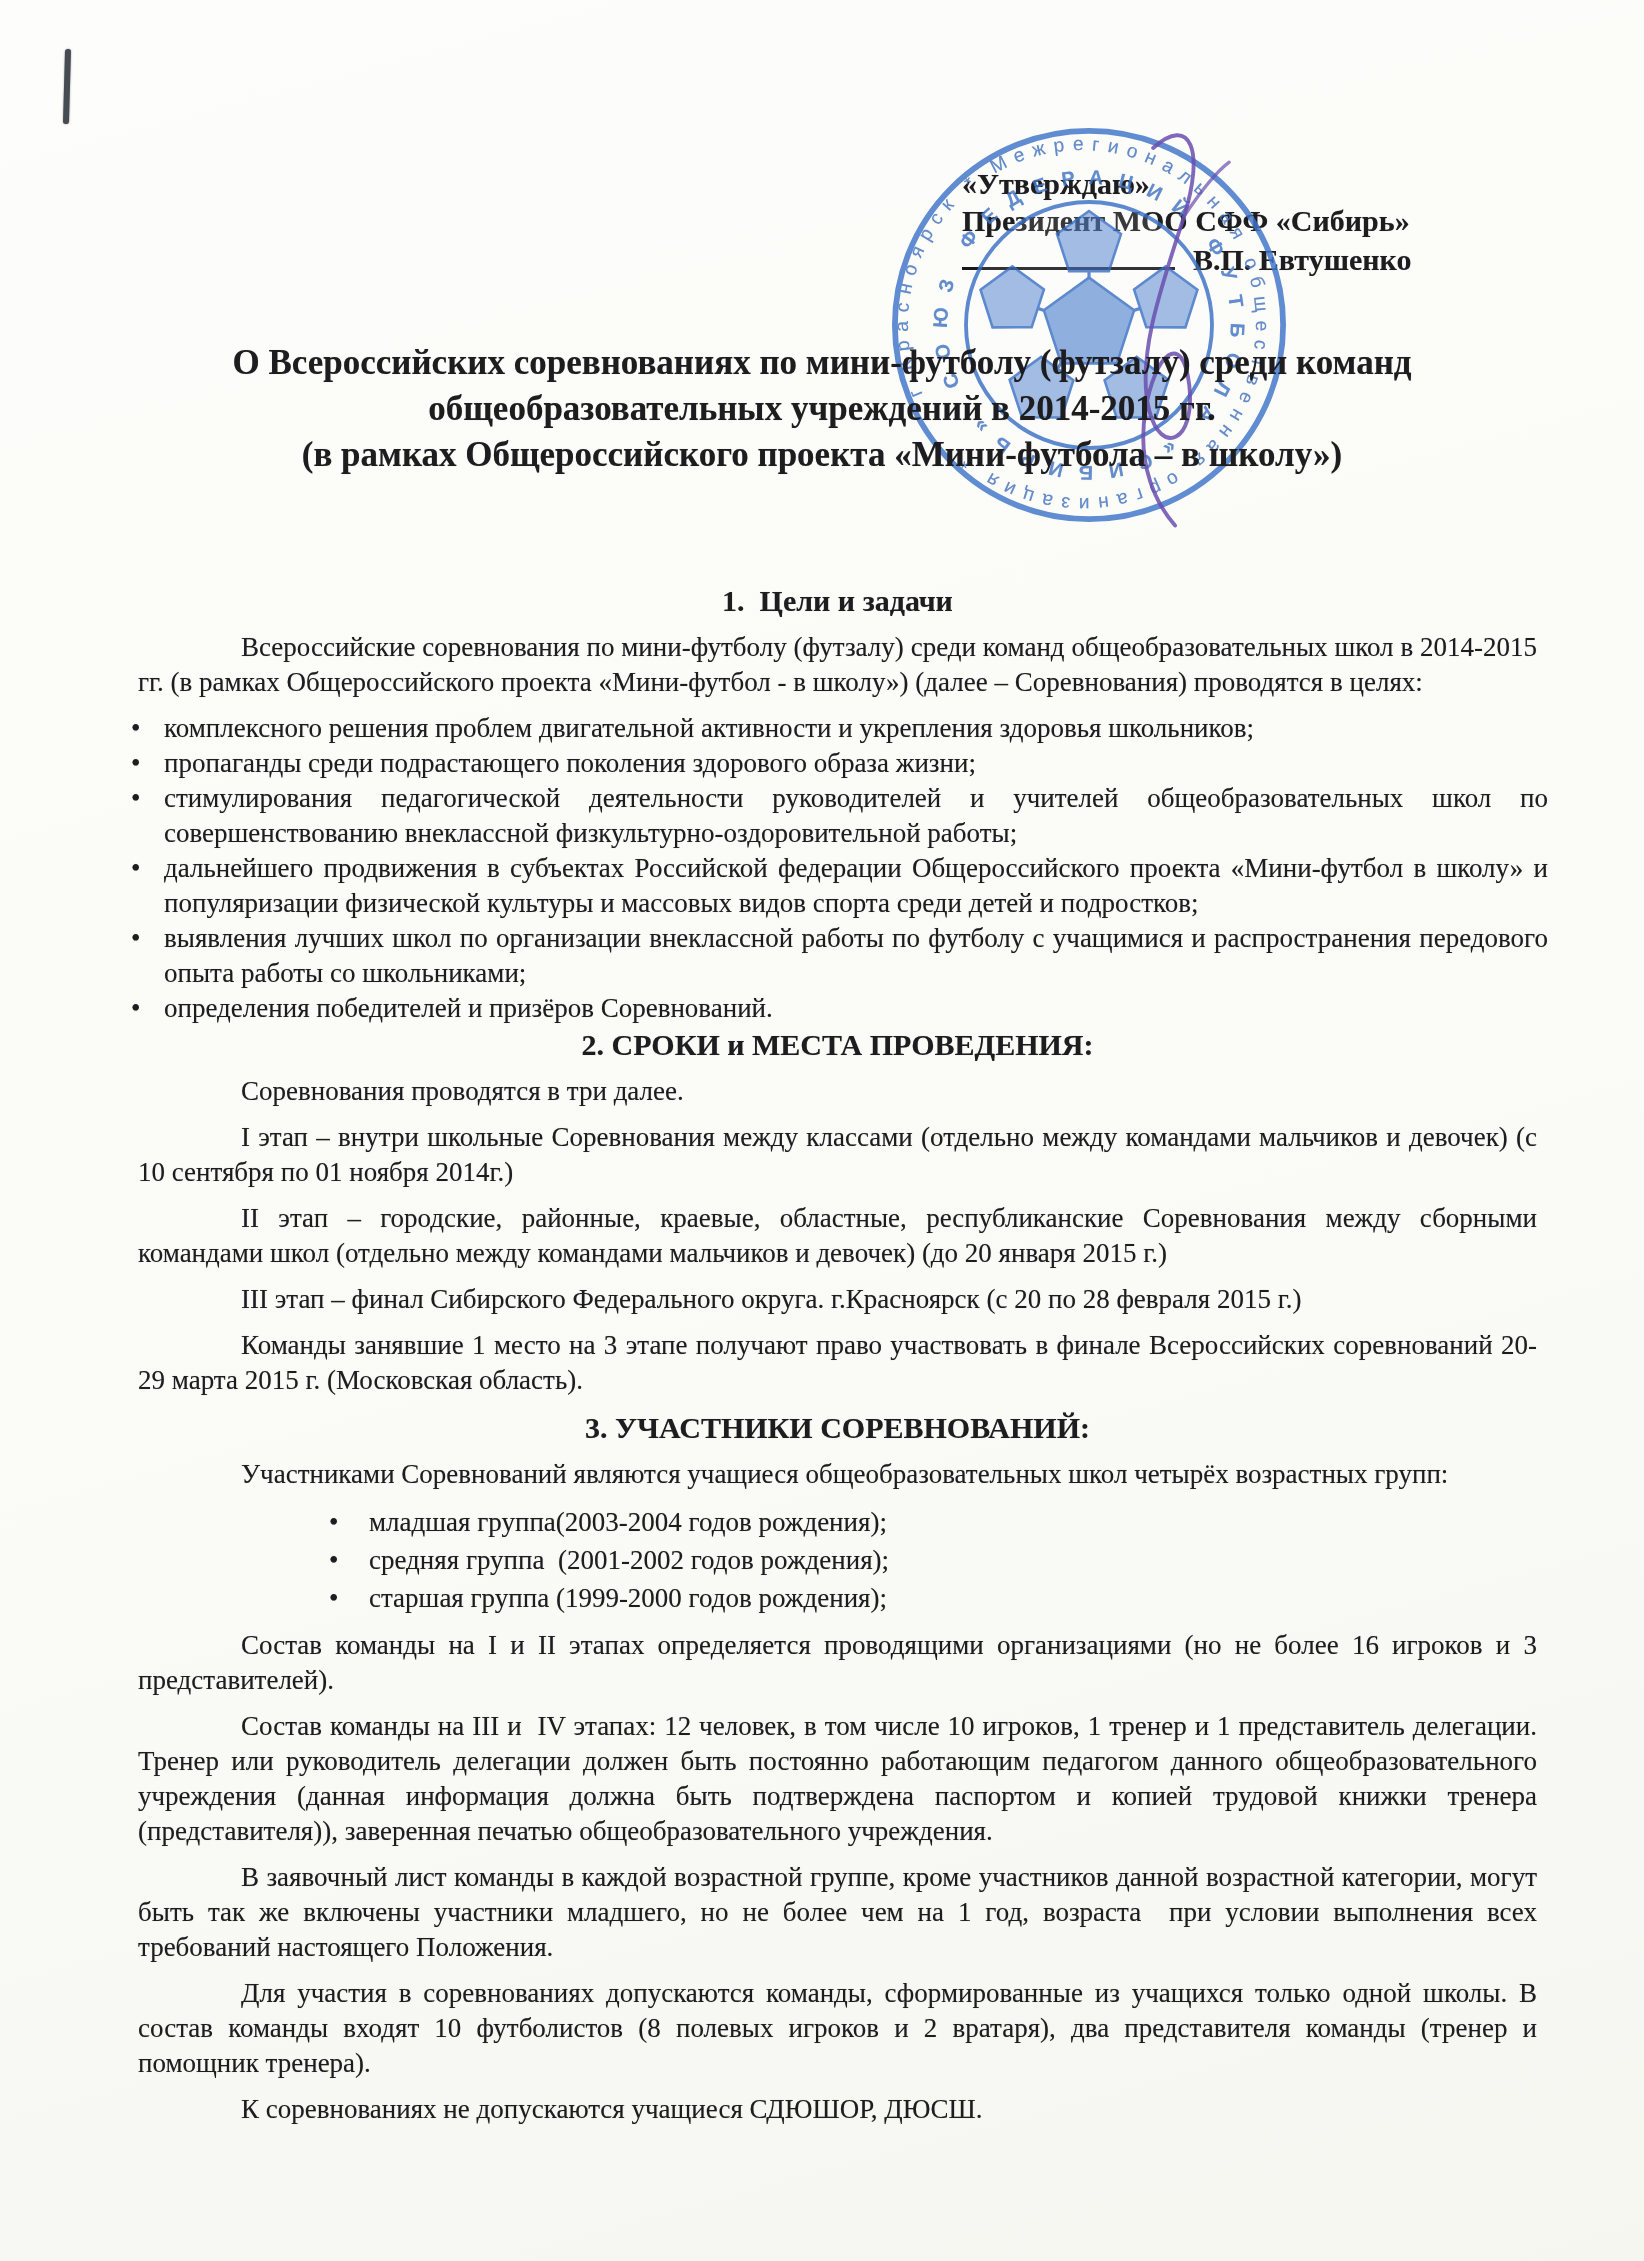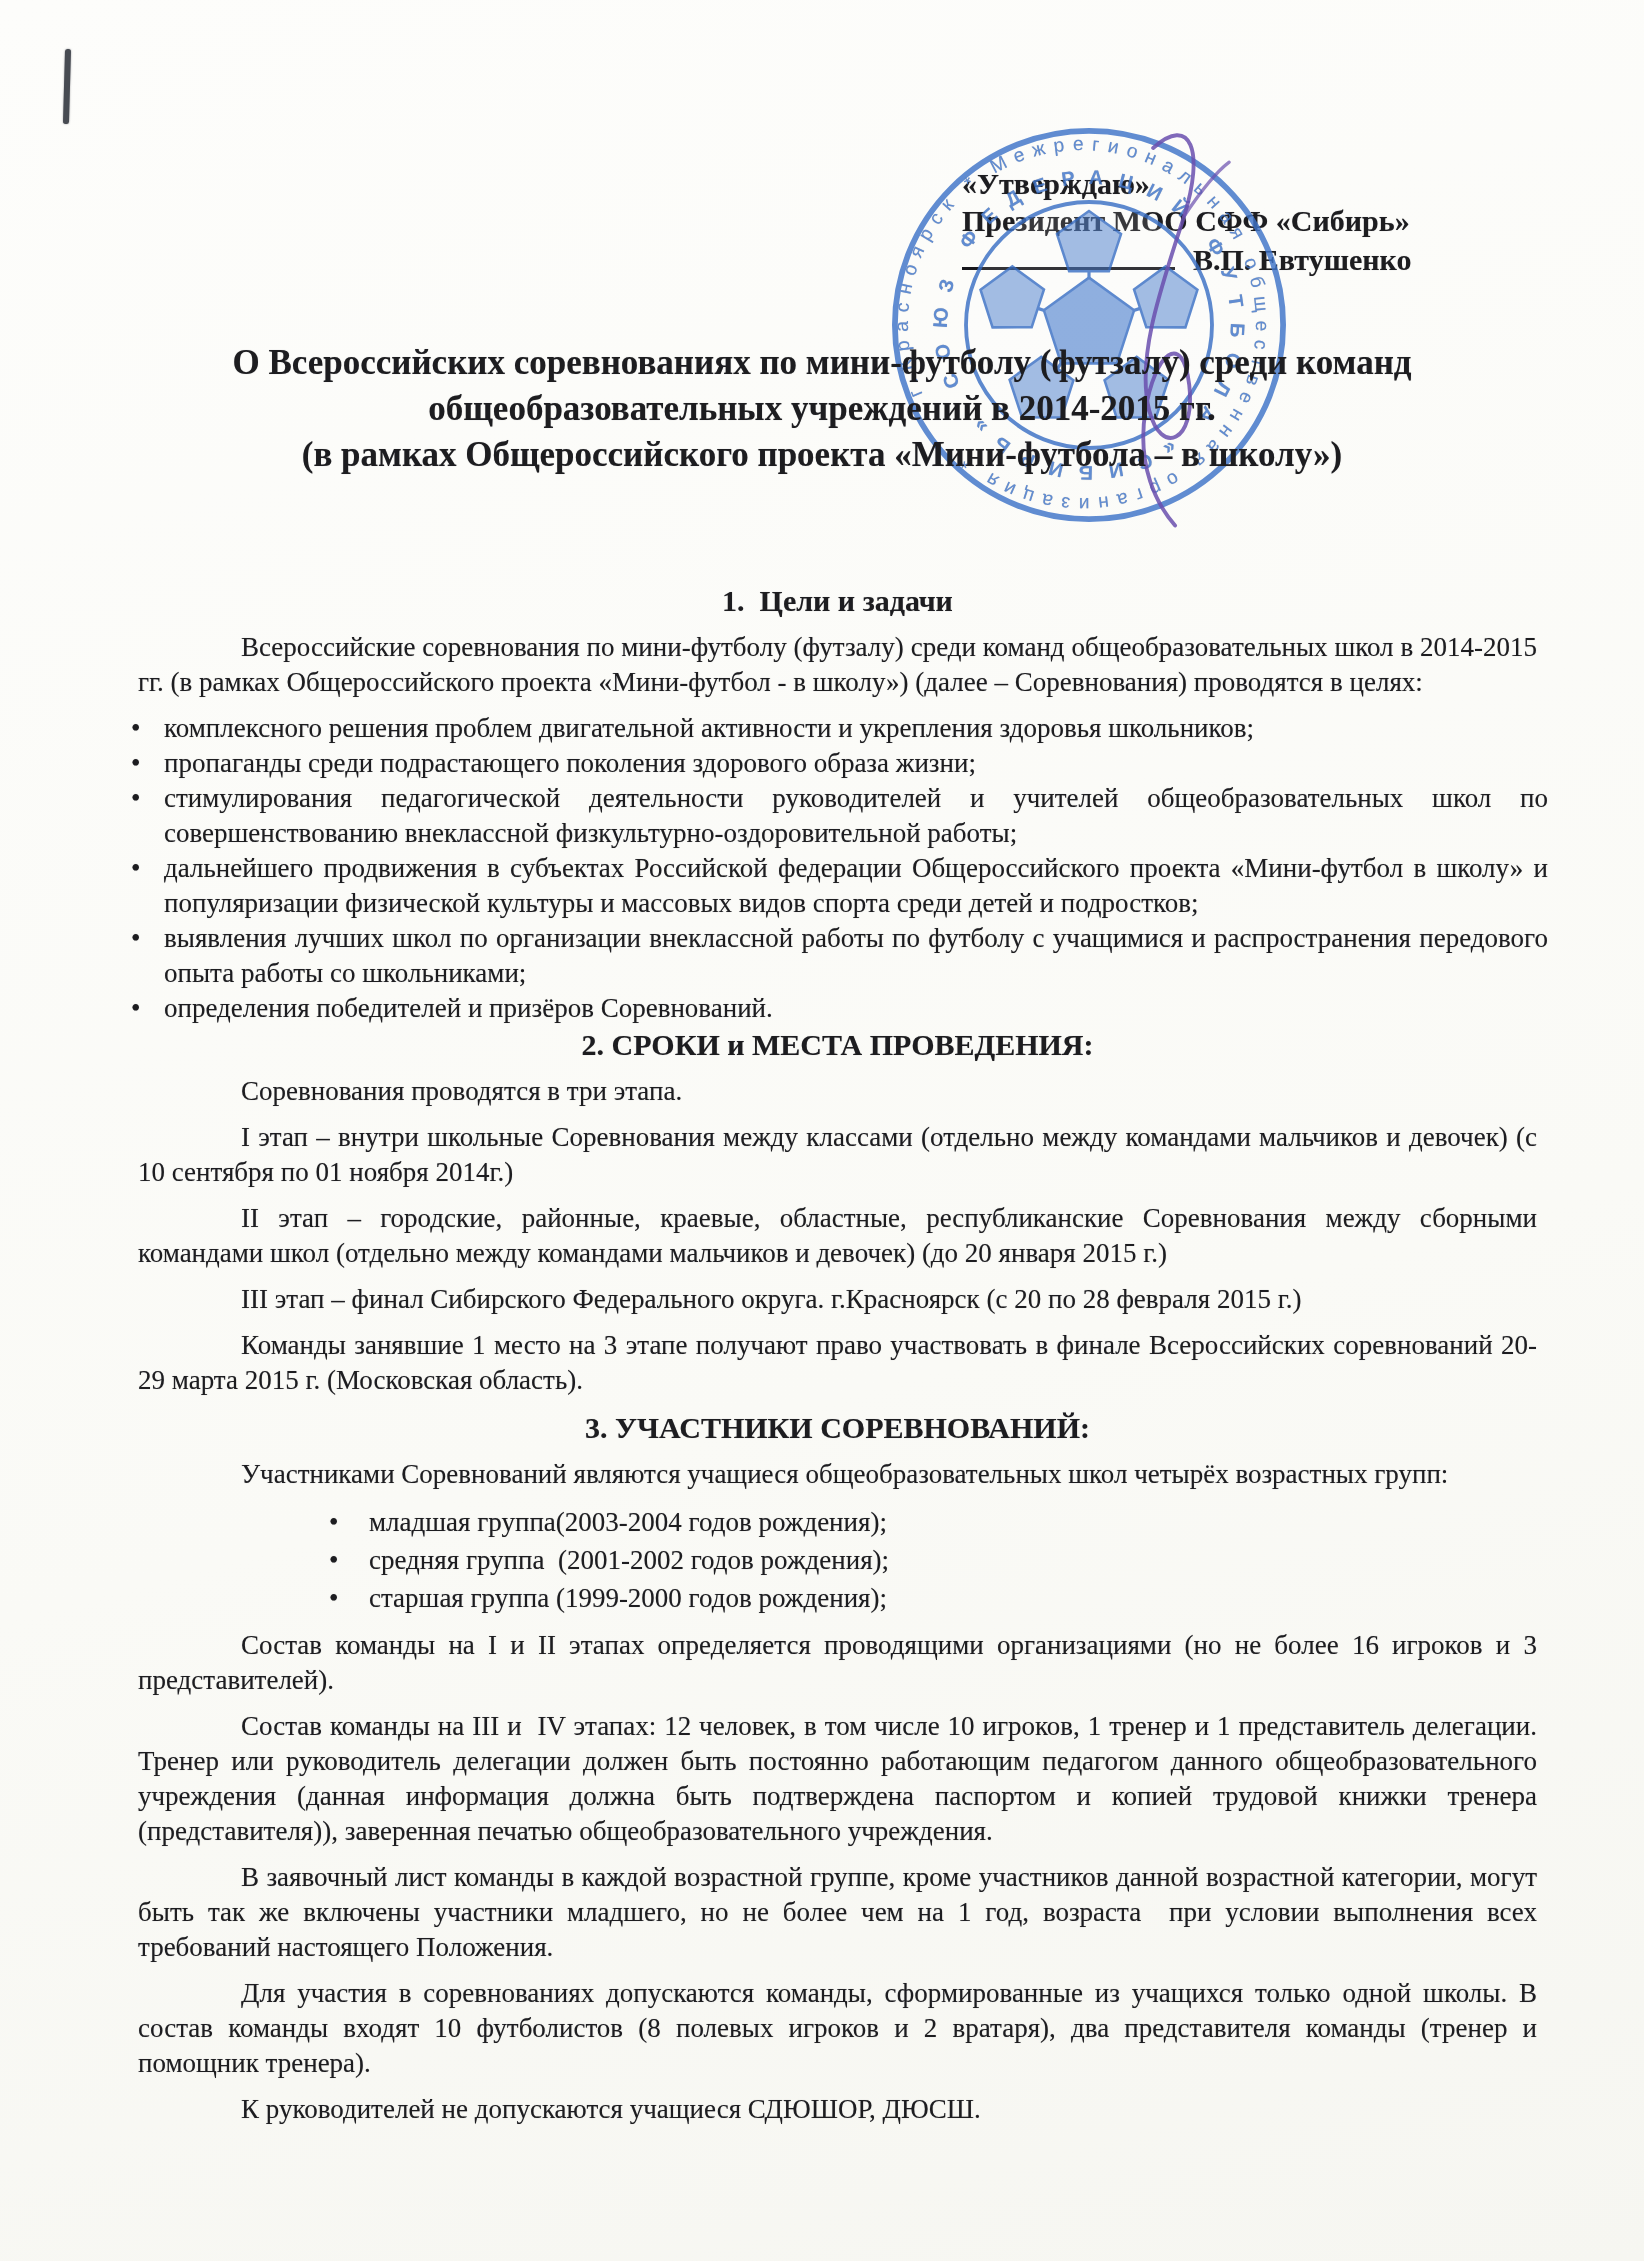--- a/index.html
+++ b/index.html
@@ -113,34 +113,34 @@
     <ul class="bullets">
       <li>комплексного решения проблем двигательной активности и укрепления здоровья школьников;</li>
       <li>пропаганды среди подрастающего поколения здорового образа жизни;</li>
       <li>стимулирования педагогической деятельности руководителей и учителей общеобразовательных школ по совершенствованию внеклассной физкультурно-оздоровительной работы;</li>
       <li>дальнейшего продвижения в субъектах Российской федерации Общероссийского проекта «Мини-футбол в школу» и популяризации физической культуры и массовых видов спорта среди детей и подростков;</li>
       <li>выявления лучших школ по организации внеклассной работы по футболу с учащимися и распространения передового опыта работы со школьниками;</li>
       <li>определения победителей и призёров Соревнований.</li>
     </ul>
 
     <h2>2. СРОКИ и МЕСТА ПРОВЕДЕНИЯ:</h2>
-    <p class="para">Соревнования проводятся в три этапа.</p>
+    <p class="para">Соревнования проводятся в три далее.</p>
     <p class="para">I этап – внутри школьные Соревнования между классами (отдельно между командами мальчиков и девочек) (с 10 сентября по 01 ноября 2014г.)</p>
     <p class="para">II этап – городские, районные, краевые, областные, республиканские Соревнования между сборными командами школ (отдельно между командами мальчиков и девочек) (до 20 января 2015 г.)</p>
     <p class="para">III этап – финал Сибирского Федерального округа. г.Красноярск (с 20 по 28 февраля 2015 г.)</p>
     <p class="para">Команды занявшие 1 место на 3 этапе получают право участвовать в финале Всероссийских соревнований 20-29 марта 2015 г. (Московская область).</p>
 
     <h2>3. УЧАСТНИКИ СОРЕВНОВАНИЙ:</h2>
     <p class="para">Участниками Соревнований являются учащиеся общеобразовательных школ четырёх возрастных групп:</p>
     <ul class="bullets age">
       <li>младшая группа(2003-2004 годов рождения);</li>
       <li>средняя группа &nbsp;(2001-2002 годов рождения);</li>
       <li>старшая группа (1999-2000 годов рождения);</li>
     </ul>
     <p class="para">Состав команды на I и II этапах определяется проводящими организациями (но не более 16 игроков и 3 представителей).</p>
     <p class="para">Состав команды на III и&nbsp; IV этапах: 12 человек, в том числе 10 игроков, 1 тренер и 1 представитель делегации. Тренер или руководитель делегации должен быть постоянно работающим педагогом данного общеобразовательного учреждения (данная информация должна быть подтверждена паспортом и копией трудовой книжки тренера (представителя)), заверенная печатью общеобразовательного учреждения.</p>
     <p class="para">В заявочный лист команды в каждой возрастной группе, кроме участников данной возрастной категории, могут быть так же включены участники младшего, но не более чем на 1 год, возраста &nbsp;при условии выполнения всех требований настоящего Положения.</p>
     <p class="para">Для участия в соревнованиях допускаются команды, сформированные из учащихся только одной школы. В состав команды входят 10 футболистов (8 полевых игроков и 2 вратаря), два представителя команды (тренер и помощник тренера).</p>
-    <p class="para">К руководителей не допускаются учащиеся СДЮШОР, ДЮСШ.</p>
+    <p class="para">К соревнованиях не допускаются учащиеся СДЮШОР, ДЮСШ.</p>
 
   </div>
 </div>
 
 
 </body></html>

